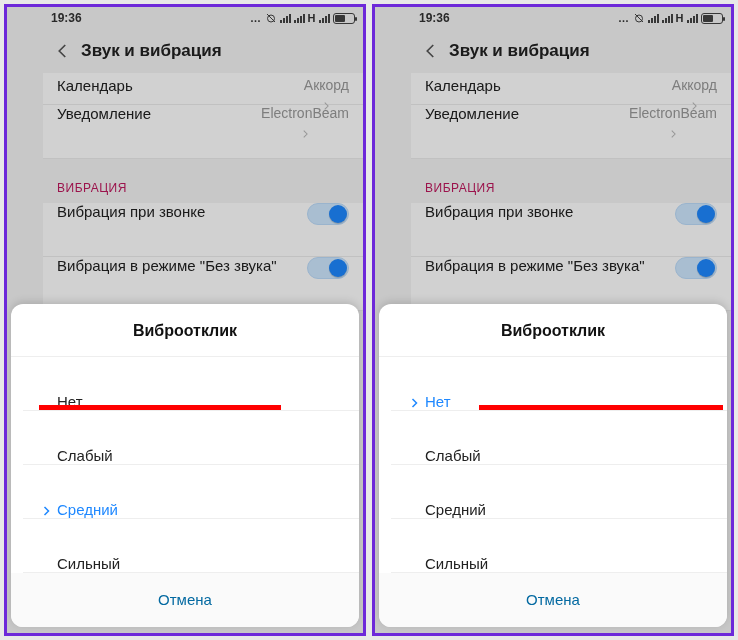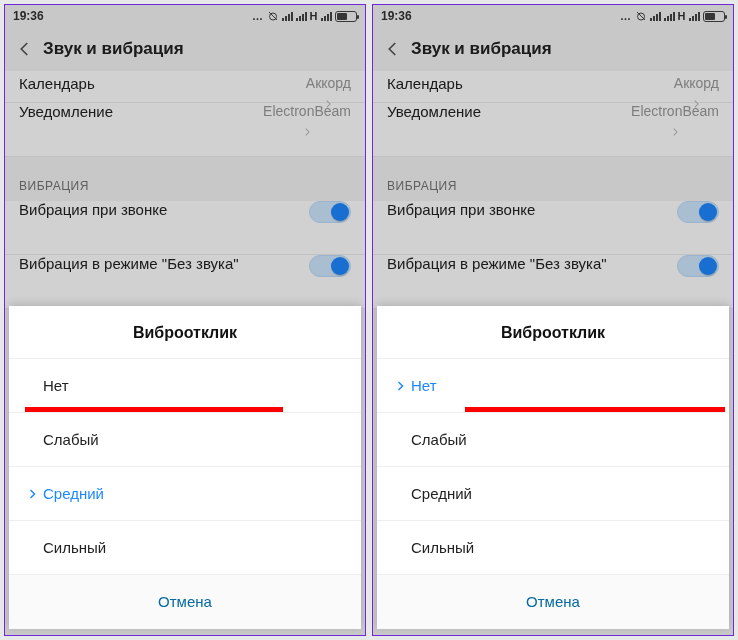--- a/index.html
+++ b/index.html
@@ -1,19 +1,19 @@
 <!DOCTYPE html>
 <html><head>
 <meta charset="utf-8">
 <style>
   * { margin: 0; padding: 0; box-sizing: border-box; }
   html, body { width: 738px; height: 640px; overflow: hidden; background: #e8e8e8; font-family: -apple-system, "Helvetica Neue", Arial, sans-serif; }
   .stage { display: flex; gap: 6px; padding: 4px; width: 738px; height: 640px; }
   .phone {
-    width: 362px; height: 632px; background: #f5f5f5; border: 1px solid #6d28d9; position: relative; overflow: hidden;
+    width: 362px; height: 632px; background: #f5f5f5; border: 3px solid #6d28d9; position: relative; overflow: hidden; padding-left: 36px;
   }
   .dim-layer { position: absolute; inset: 0; background: rgba(0,0,0,0.18); pointer-events: none; z-index: 5; }
   .statusbar {
     height: 22px; background: #f5f5f5; display: flex; align-items: center; justify-content: space-between;
     padding: 0 8px; font-size: 12px; font-weight: 600; color: #333;
   }
   .status-right { display: flex; align-items: center; gap: 3px; font-size: 11px; letter-spacing: 0.5px; }
   .bars { display: inline-flex; align-items: flex-end; gap: 1px; height: 10px; }
   .bars span { width: 2px; background: #444; }
   .bars span:nth-child(1){height:3px}.bars span:nth-child(2){height:5px}.bars span:nth-child(3){height:7px}.bars span:nth-child(4){height:9px}
@@ -32,43 +32,43 @@
   .row {
     display: flex; align-items: flex-start; justify-content: space-between;
     padding: 0 14px; height: 54px; background: #fff; border-bottom: 1px solid #ececec;
     font-size: 15px; color: #222;
   }
   .row.cut-top { height: 32px; border-top: 0; align-items: flex-start; padding-top: 4px; gap: 21px; }
   .row .right { display: flex; align-items: center; gap: 6px; color: #9a9a9a; font-size: 14px; flex-direction: column; }
   .chev { color: #b8b8b8; }
 
   .section-label {
-    padding: 22px 14px 8px 14px; font-size: 12px; color: #737373; background: #f5f5f5; letter-spacing: 0.5px;
+    padding: 22px 14px 8px 14px; font-size: 12px; color: #be185d; background: #f5f5f5; letter-spacing: 0.5px;
   }
 
   .toggle {
     width: 42px; height: 22px; border-radius: 11px; background: #cfe8ff; position: relative; border:1px solid #bcdcfb;
   }
   .toggle .knob {
     position: absolute; right: 1px; top: 1px; width: 18px; height: 18px; border-radius: 50%;
     background: #1e88ff; box-shadow: 0 1px 1px rgba(0,0,0,0.2);
   }
 
   
   .popup {
-    position: absolute; left: 4px; right: 4px; bottom: 6px; background: #fff; border-radius: 0;
+    position: absolute; left: 4px; right: 4px; bottom: 6px; background: #fff; border-radius: 12px;
     box-shadow: 0 -2px 8px rgba(0,0,0,0.15); z-index: 10; overflow: hidden;
   }
   .popup-title {
     text-align: center; font-size: 16px; font-weight: 700; color: #111;
     padding: 18px 0 16px 0; border-bottom: 1px solid #eee;
   }
   .option {
-    display: flex; align-items: center; height: 54px; padding: 0 18px 0 12px;
-    font-size: 15px; color: #222; border-bottom: 1px solid #eee; position: relative;
+    display: flex; align-items: flex-end; height: 54px; padding: 0 18px 0 12px;
+    font-size: 15px; color: #222; border-bottom: 1px solid #eee; position: relative; margin-left: 12px;
   }
   .option .tick-slot { width: 22px; display:flex; align-items:center; justify-content:center; color:#1e88ff; }
   .option.selected { color: #1e88ff; }
   .option .label { flex: 1; }
   .option .underline {
     position: absolute; bottom: 0; height: 5px; background: #ff0000; z-index: 2;
   }
   .cancel {
     text-align: center; height: 54px; line-height: 54px; font-size: 15px; color: #0369a1; background: #fafafa;
   }

